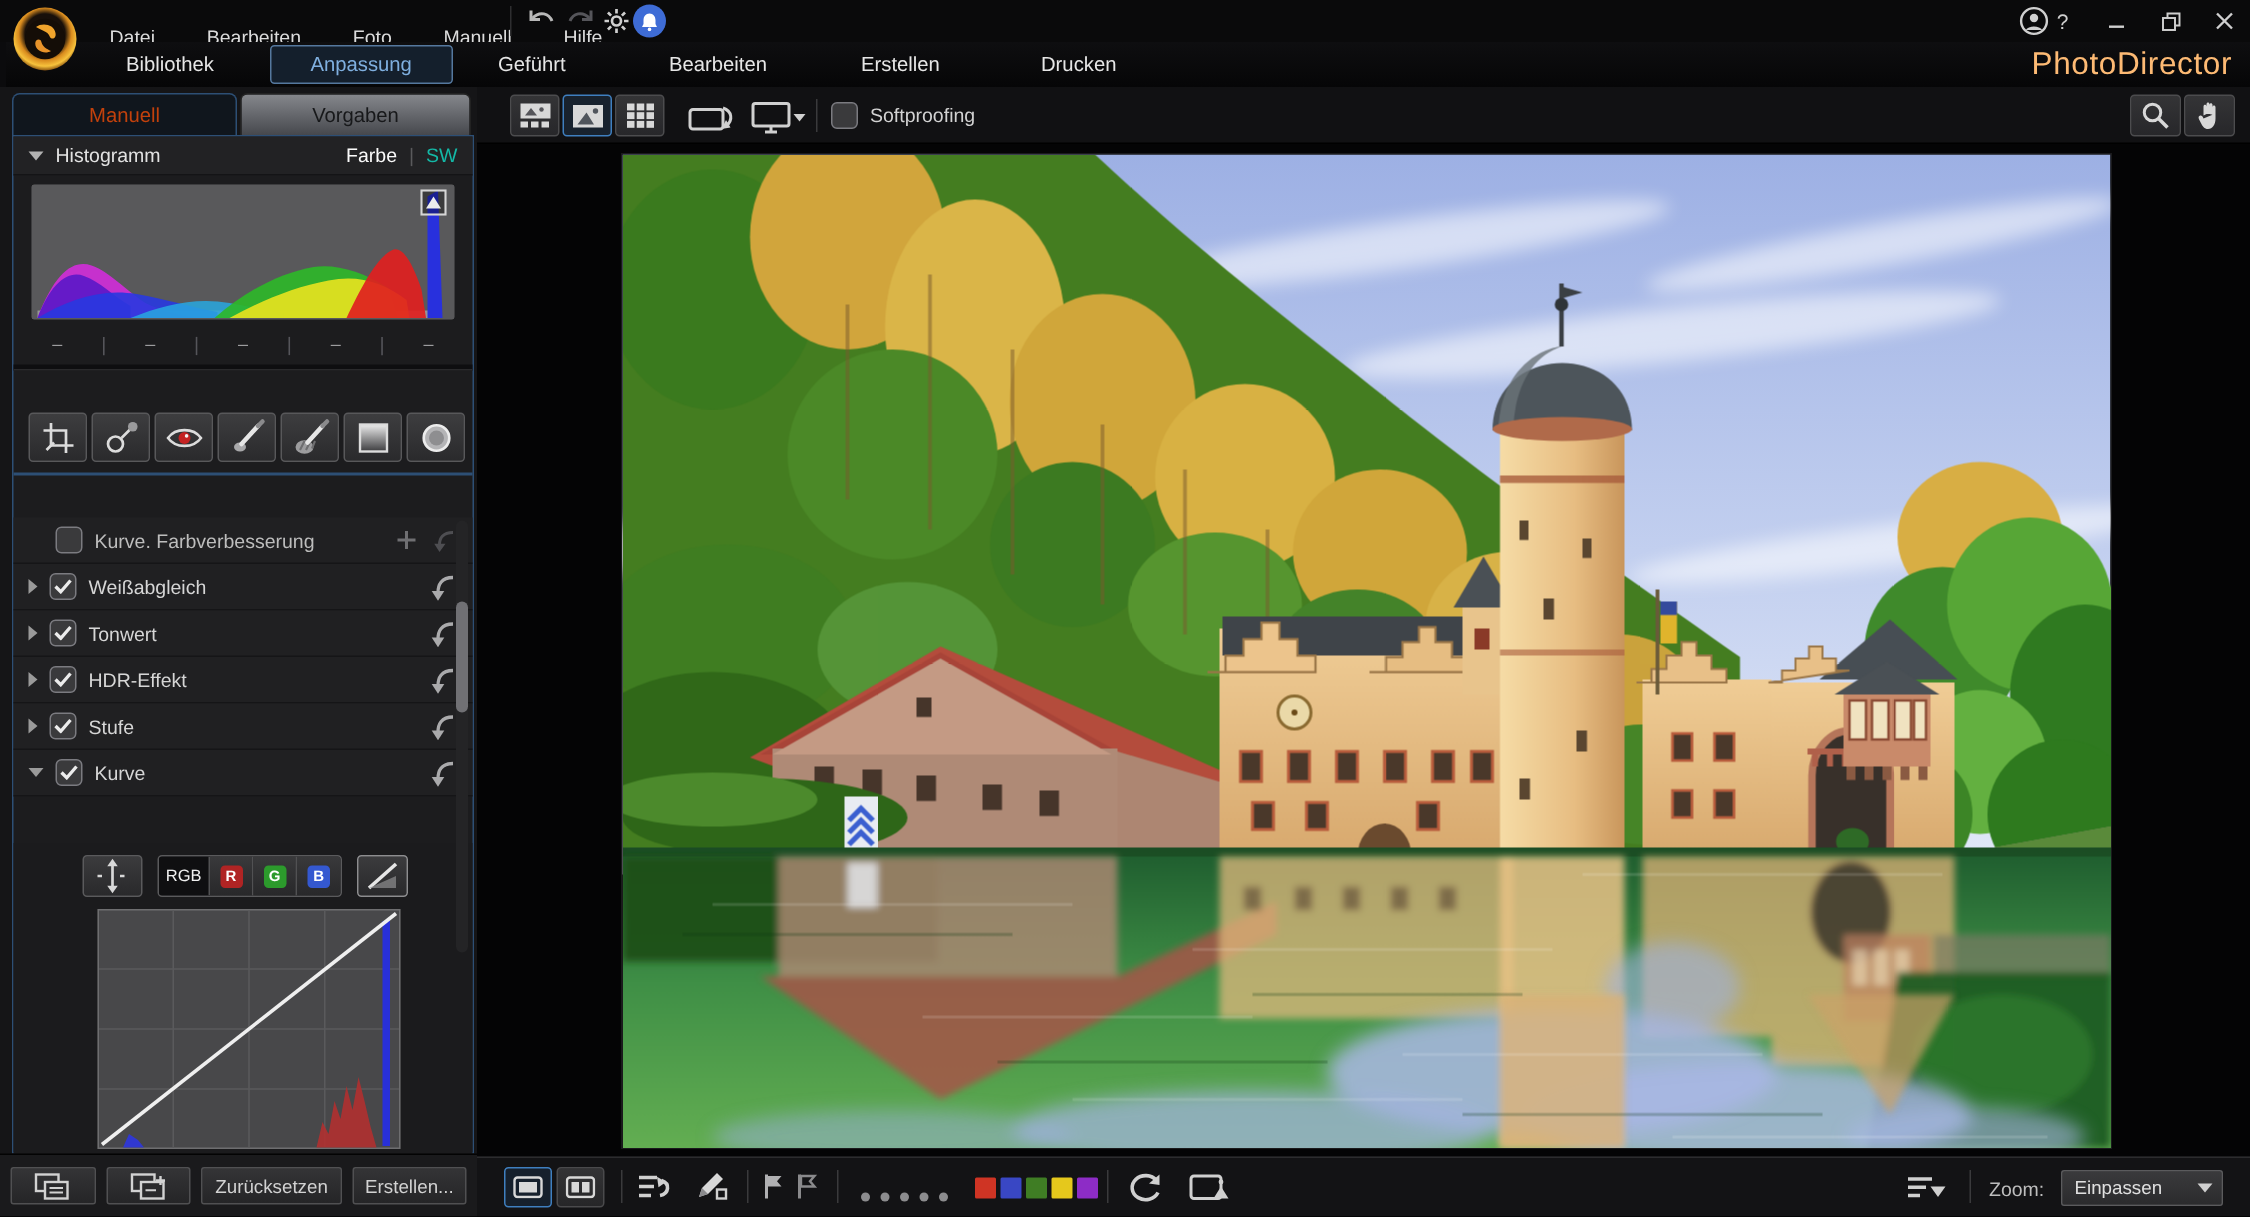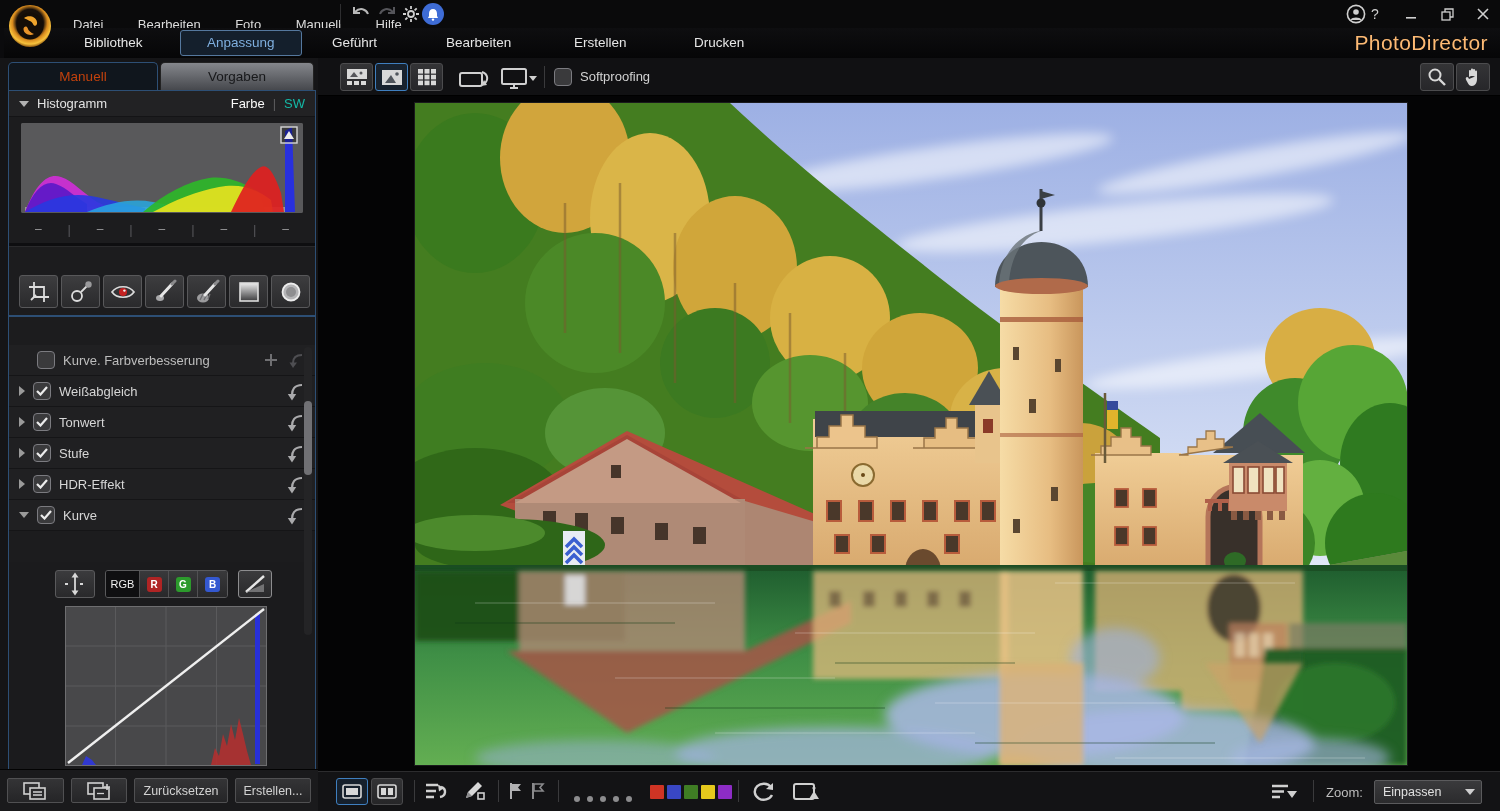--- a/index.html
+++ b/index.html
@@ -339,36 +339,36 @@
               </svg>
             </span>
         </div>
         <div class="adj-row">
           <span class="tri-r"></span>
           <span class="chk">
               <svg width="12" height="10" viewBox="0 0 12 10">
                 <path d="M1,5 L4.5,8.5 L11,1" fill="none" stroke="#ececec" stroke-width="2.2"></path>
               </svg>
             </span>
-          <span class="lbl">Stufe</span>
+          <span class="lbl">HDR-Effekt</span>
           <span class="row-right">
               <svg width="18" height="19" viewBox="0 0 18 19">
                 <path d="M15,3 C7,3 5,8 5,13" fill="none" stroke="#aaaaac" stroke-width="2.2"></path>
                 <path d="M5,18.5 L0.8,12 L9.2,12 Z" fill="#aaaaac"></path>
               </svg>
             </span>
         </div>
         <div class="adj-row">
           <span class="tri-r"></span>
           <span class="chk">
               <svg width="12" height="10" viewBox="0 0 12 10">
                 <path d="M1,5 L4.5,8.5 L11,1" fill="none" stroke="#ececec" stroke-width="2.2"></path>
               </svg>
             </span>
-          <span class="lbl">HDR-Effekt</span>
+          <span class="lbl">Stufe</span>
           <span class="row-right">
               <svg width="18" height="19" viewBox="0 0 18 19">
                 <path d="M15,3 C7,3 5,8 5,13" fill="none" stroke="#aaaaac" stroke-width="2.2"></path>
                 <path d="M5,18.5 L0.8,12 L9.2,12 Z" fill="#aaaaac"></path>
               </svg>
             </span>
         </div>
 
         <div class="adj-row">
           <span style="width:0;height:0;border-left:5px solid transparent;border-right:5px solid transparent;border-top:6px solid #9a9a9a;"></span>

